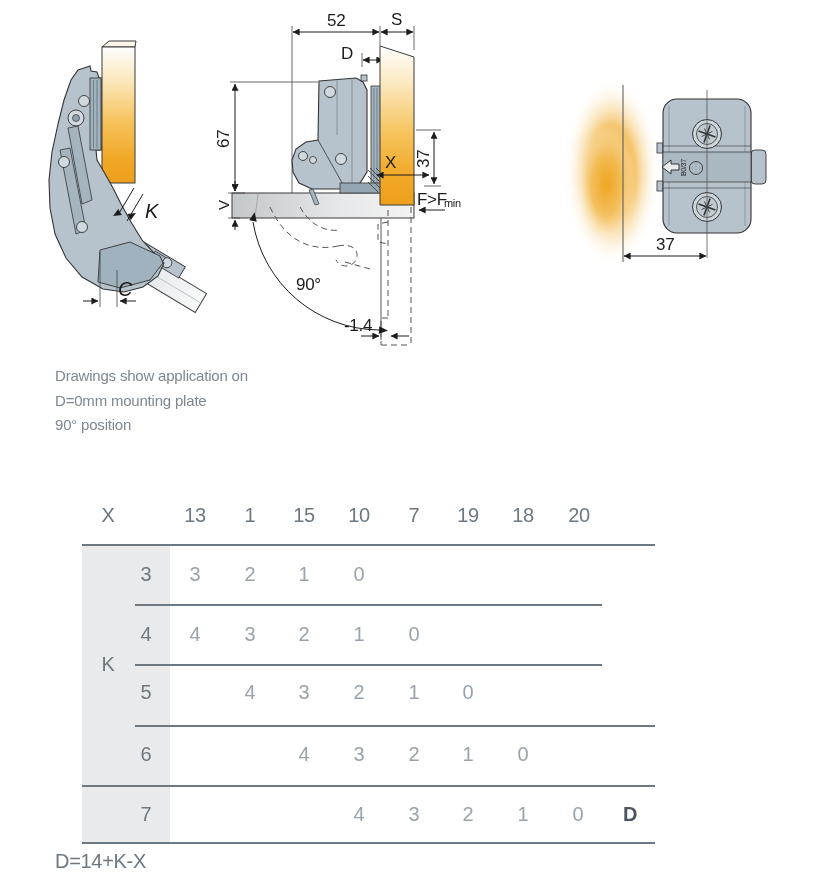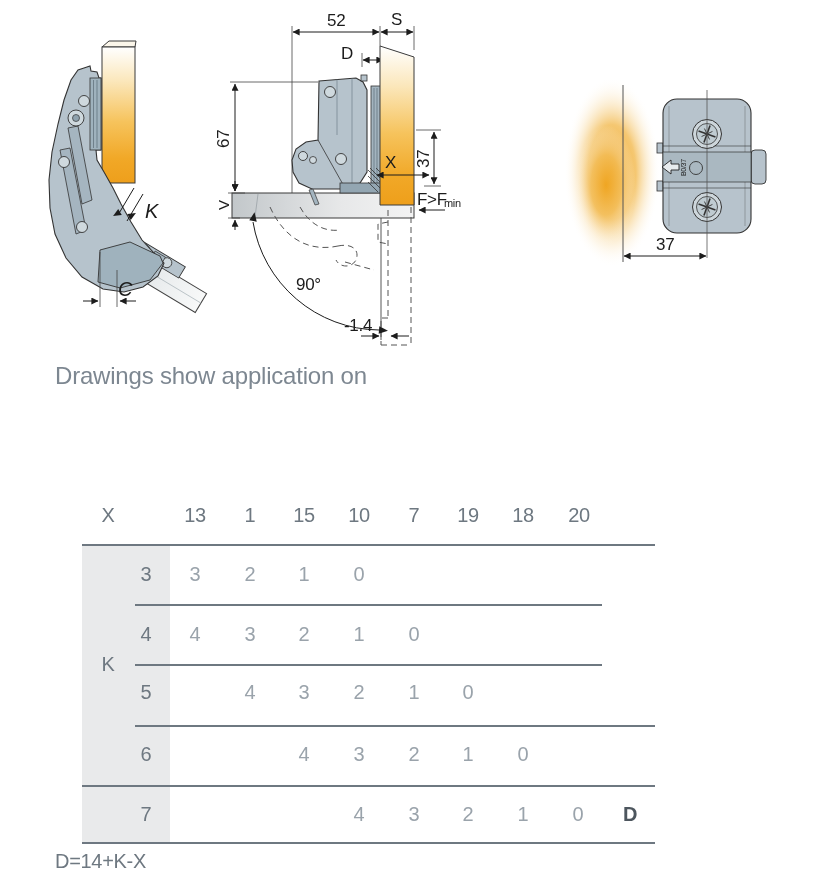--- a/index.html
+++ b/index.html
@@ -1,20 +1,20 @@
 <!DOCTYPE html>
 <html><head>
 <meta charset="utf-8">
 <style>
   html,body{margin:0;padding:0;background:#fff;}
   #page{position:relative;width:827px;height:895px;background:#fff;overflow:hidden;
         font-family:"Liberation Sans",sans-serif;}
   .abs{position:absolute;}
   
-  .note{position:absolute;left:55px;top:364px;font-size:24px;line-height:24.6px;
+  .note{position:absolute;left:55px;top:364px;font-size:15px;line-height:24.6px;
         color:#7d8791;letter-spacing:-0.2px;}
   
   .cell{position:absolute;width:50px;height:28px;line-height:28px;text-align:center;
         font-size:20px;color:#9aa3ab;letter-spacing:-0.3px;}
   .hdr{color:#6e7881;}
   .klbl{color:#6e7881;}
   .dsfx{color:#4d565e;font-weight:bold;}
   .rule{position:absolute;height:1.5px;background:#6e7881;}
   .stripe{position:absolute;left:82px;top:545px;width:88px;height:297px;background:#e9eaeb;}
   .formula{position:absolute;left:55px;top:850px;font-size:20px;color:#6e7881;letter-spacing:-0.3px;}
@@ -249,20 +249,22 @@
 
       <g>
         <line x1="624" y1="256" x2="706" y2="256" stroke="#1c1c1c" stroke-width="1" marker-start="url(#ah)" marker-end="url(#ah)"></line>
         <text class="dimtxt" x="656" y="250">37</text>
       </g>
     </g>
   </svg>
 
   <div class="note">
     <div>Drawings show application on</div>
+    <div>D=0mm mounting plate</div>
+    <div>90° position</div>
   </div>
 
   <div>
     <div class="stripe"></div>
 
     <div class="cell hdr" style="left:83px;top:501px">X</div>
     <div class="cell hdr" style="left:170px;top:501px">13</div>
     <div class="cell hdr" style="left:225px;top:501px">1</div>
     <div class="cell hdr" style="left:279px;top:501px">15</div>
     <div class="cell hdr" style="left:334px;top:501px">10</div>

